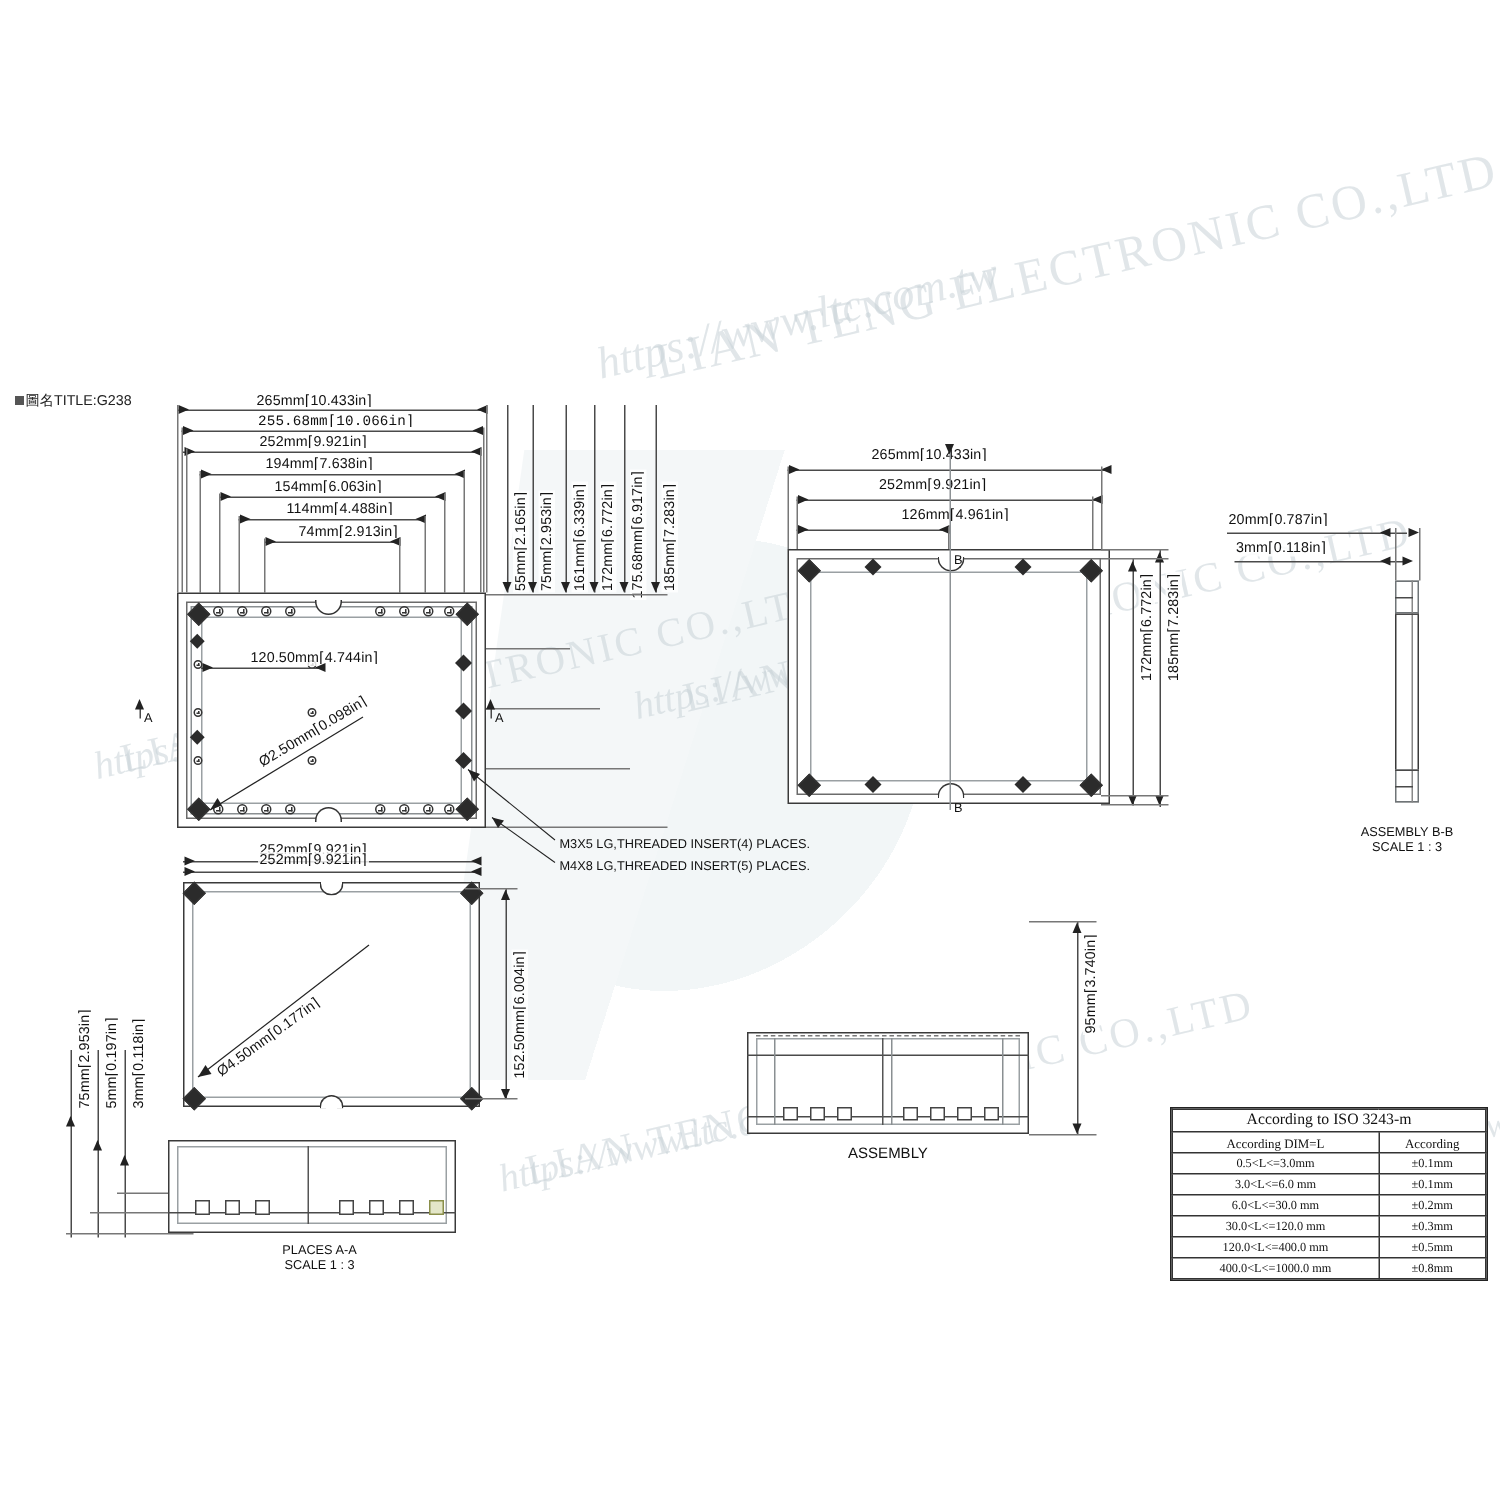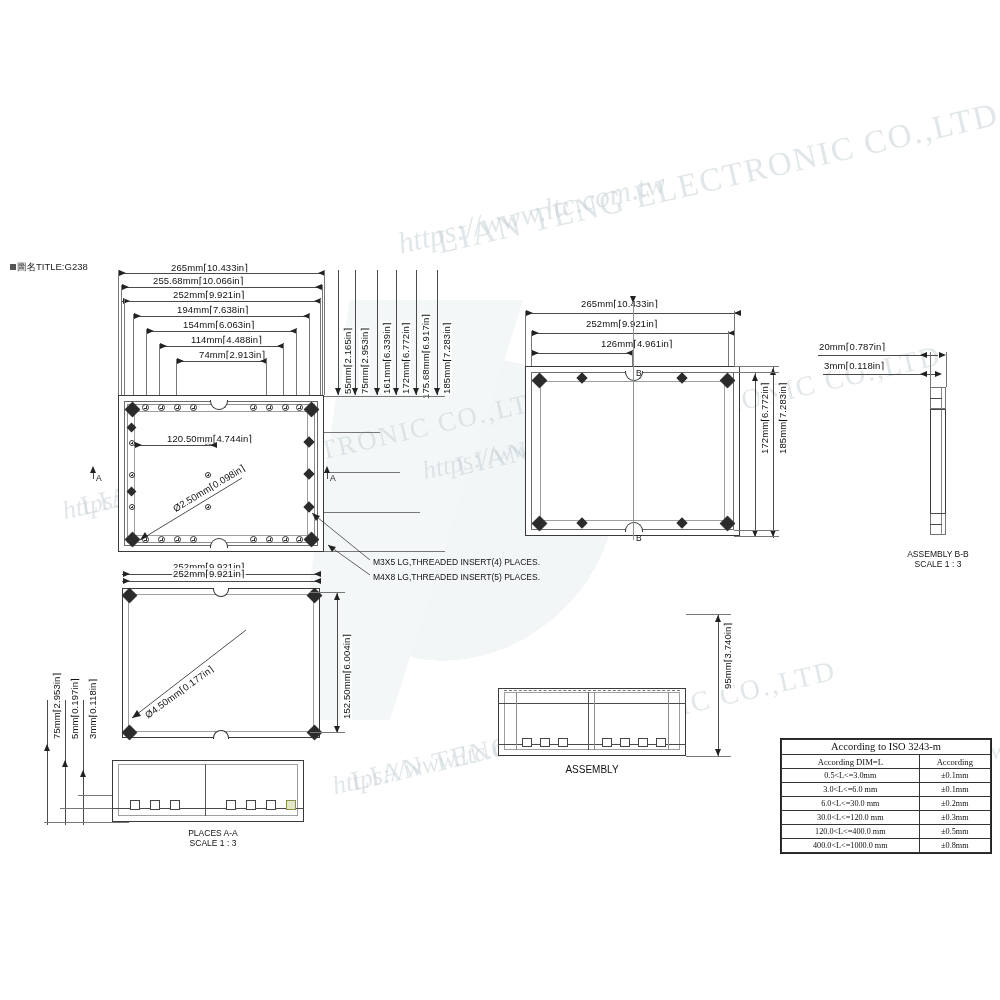--- a/index.html
+++ b/index.html
@@ -95,21 +95,21 @@
   <div class="wm wm-url" style="left:790px;top:760px;font-size:24px;transform:rotate(-13deg);">https://www.ltc.com.tw</div>
 
 
   <div class="titleblock">
     <span class="tbsq"></span><span>圖名TITLE:G238</span>
   </div>
 
   <div>
 
     <div class="dim" style="left:170px;top:262px;">265mm⌈10.433in⌉</div>
-    <div class="dim" style="left:152px;top:275px;">255.68mm⌈10.066in⌉</div>
+    <div class="dim" style="left:171px;top:275px;font-family:Liberation Mono, monospace;">255.68mm⌈10.066in⌉</div>
     <div class="dim" style="left:172px;top:289px;">252mm⌈9.921in⌉</div>
     <div class="dim" style="left:176px;top:304px;">194mm⌈7.638in⌉</div>
     <div class="dim" style="left:182px;top:319px;">154mm⌈6.063in⌉</div>
     <div class="dim" style="left:190px;top:334px;">114mm⌈4.488in⌉</div>
     <div class="dim" style="left:198px;top:349px;">74mm⌈2.913in⌉</div>
 
     <div class="hl" style="left:118px;top:273px;width:206px;"></div>
     <div class="arrowR" style="left:119px;top:270px;"></div>
       <div class="arrowL" style="left:318px;top:270px;"></div>
     <div class="hl" style="left:121px;top:287px;width:200px;"></div>

